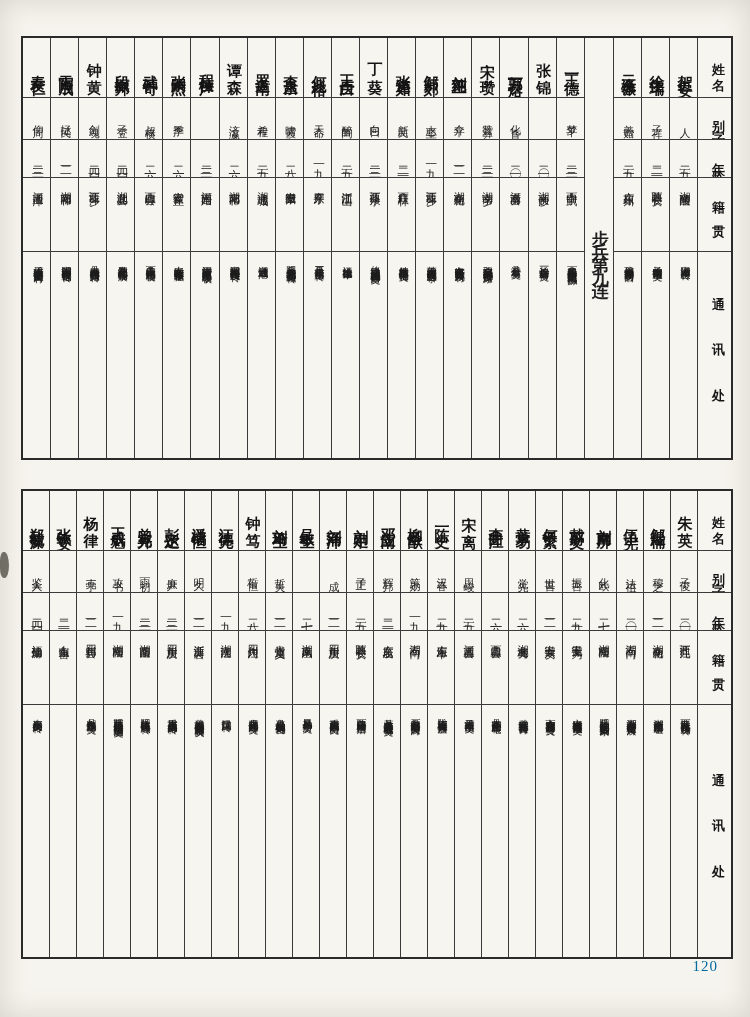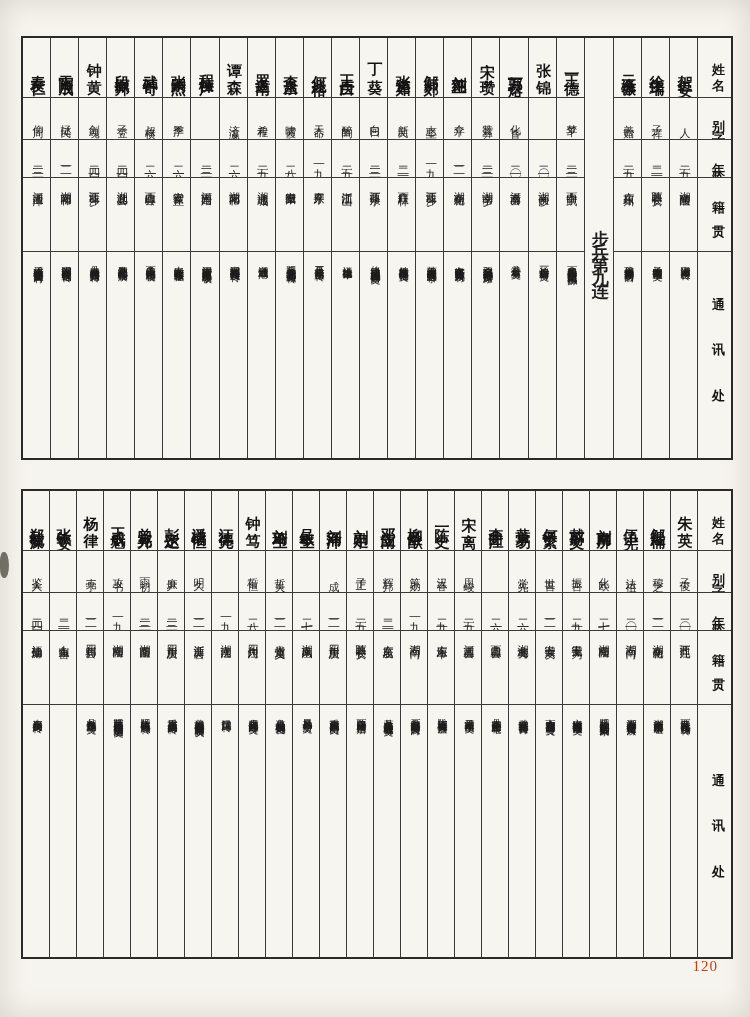--- a/index.html
+++ b/index.html
@@ -61,21 +61,21 @@
   .col--header .c-origin{letter-spacing:24px;}
   .col--header .c-address{letter-spacing:46px;line-height:25px;}
 
   .c-title{
     height:100%;font-size:17px;font-weight:700;
     letter-spacing:13px;text-align:center;border-top:none;
   }
 
   .page-number{
     position:absolute;top:958px;right:32px;
-    font-size:15px;letter-spacing:1px;color:#c2410c;
+    font-size:15px;letter-spacing:1px;color:#0369a1;
     font-family:"Liberation Serif", serif;
   }
   .smudge{
     position:absolute;left:0;top:552px;width:9px;height:26px;
     background:#4a453c;border-radius:40% 60% 55% 45%;opacity:.75;
   }
 </style>
 </head>
 <body>
 

